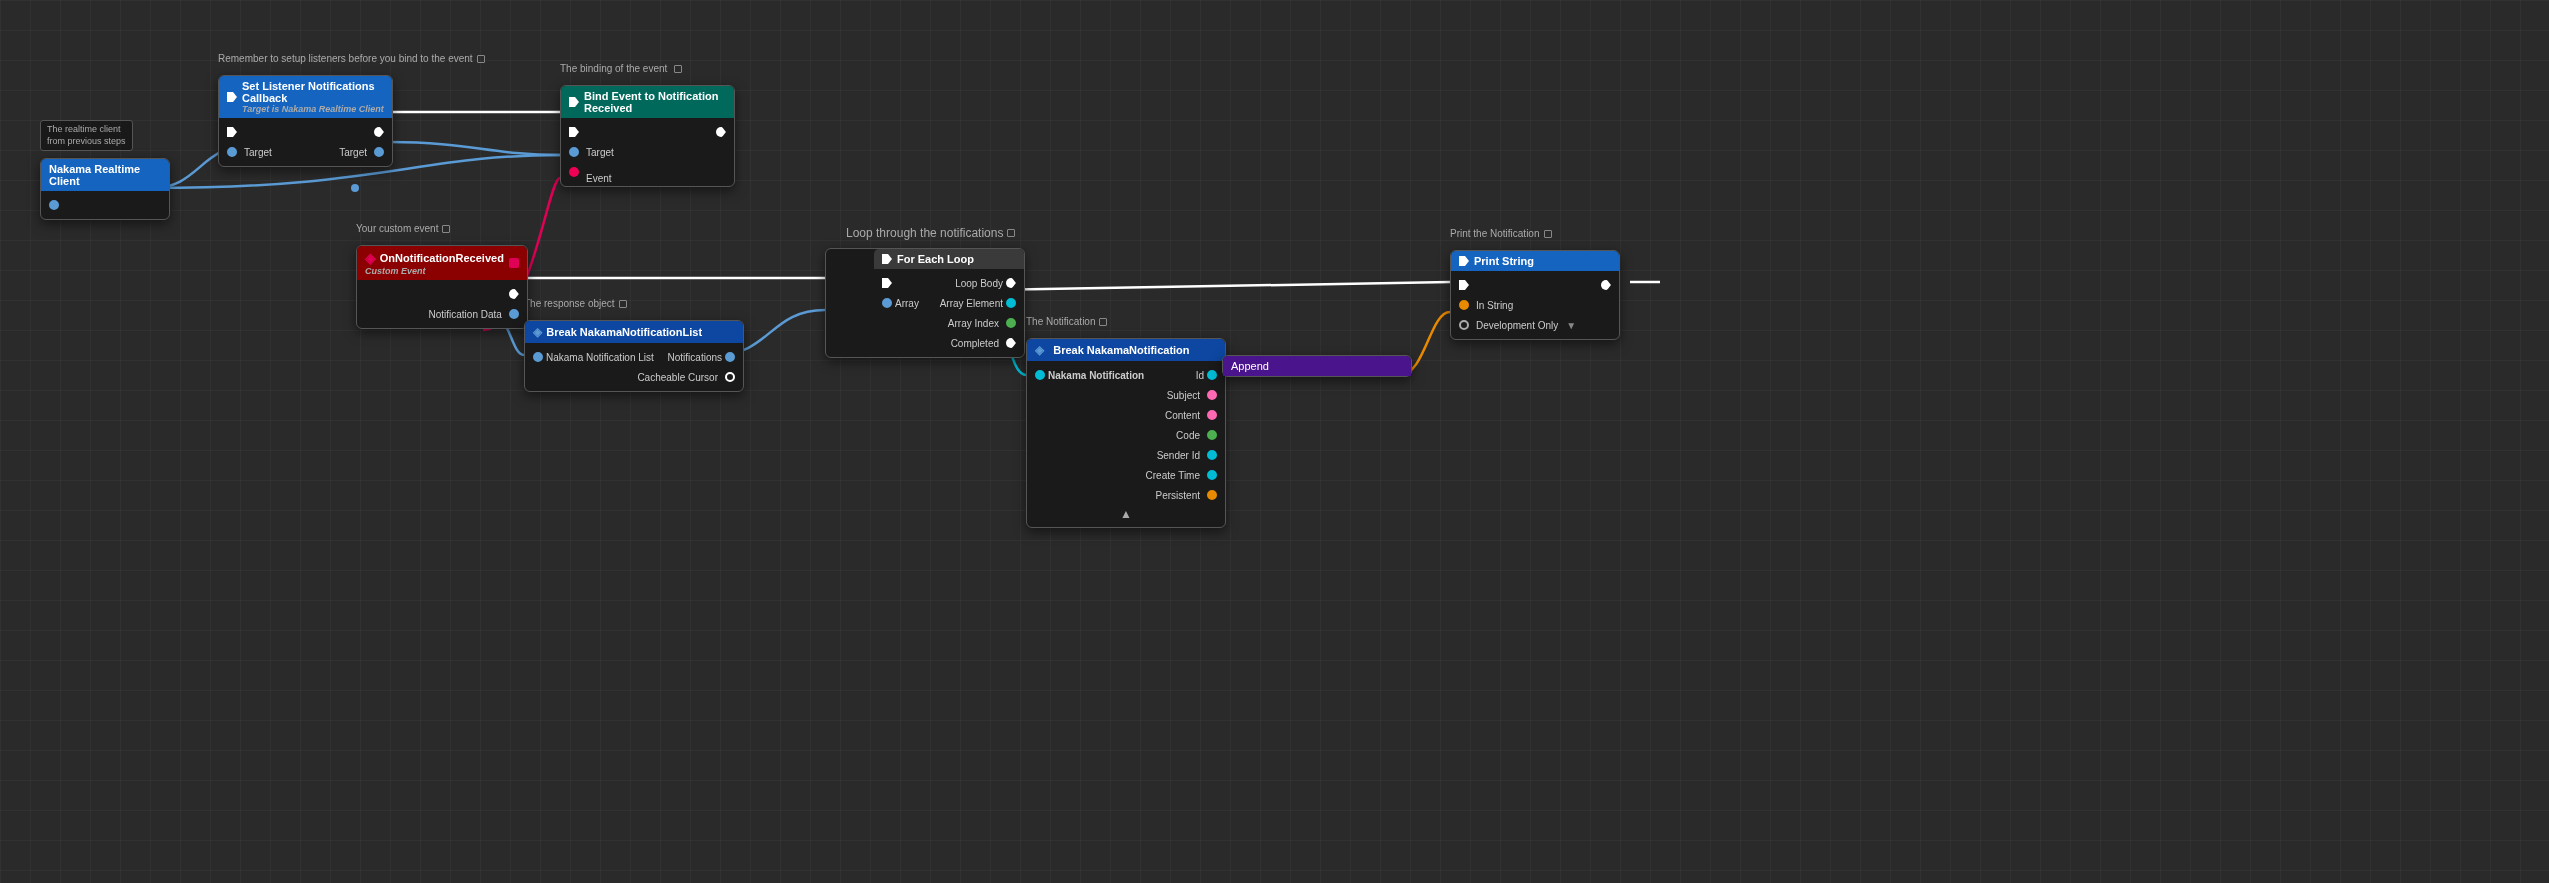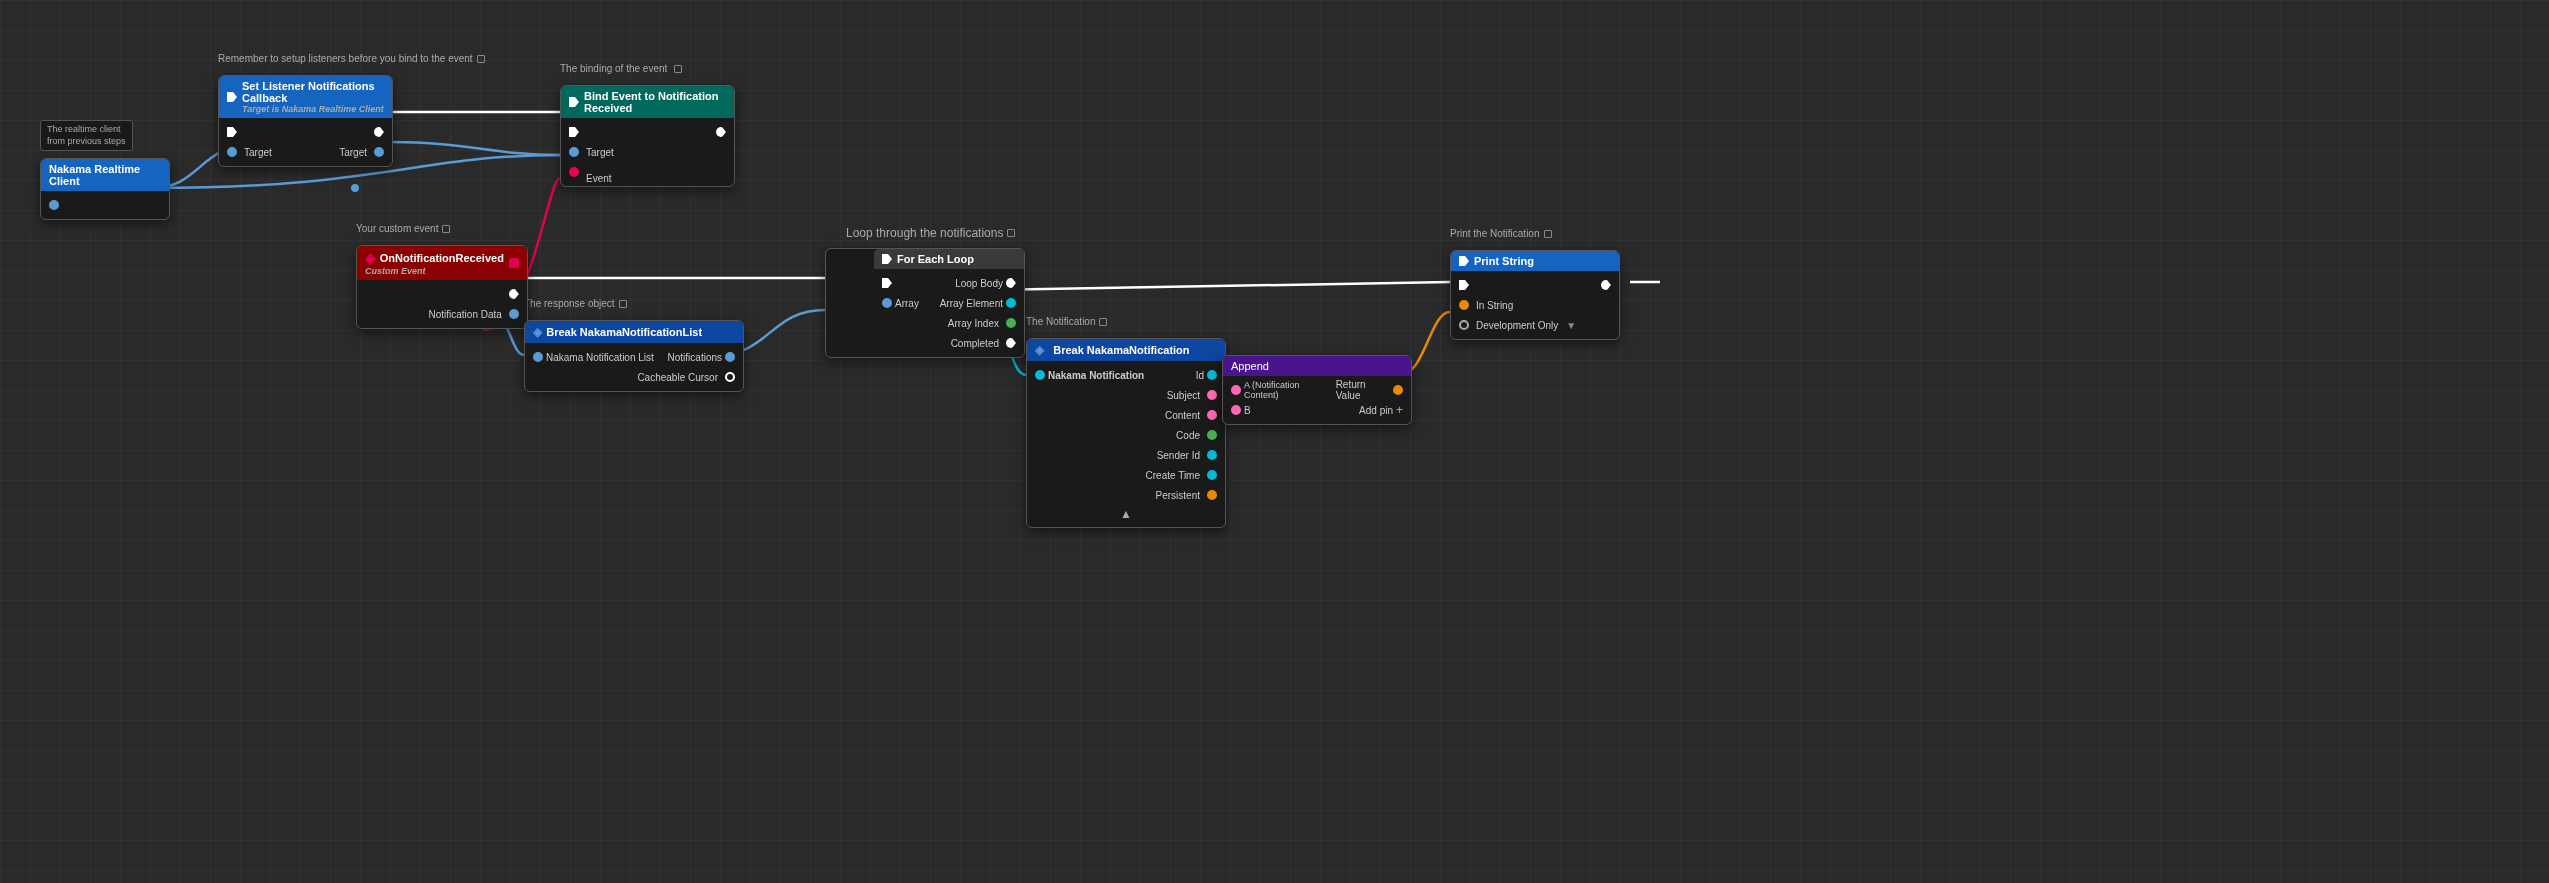--- a/index.html
+++ b/index.html
@@ -367,42 +367,20 @@
       <div style="text-align:center;color:#aaa;font-size:12px;">▲</div>
     </div>
   </div>
 </div>
 
 <div class="node-wrap" style="left:1222px; top:355px;">
   <div class="bp-node" style="min-width:190px;">
     <div class="bp-node-header header-purple">
       <span style="font-size:11px;font-weight:400;">Append</span>
     </div>
-    <div class="bp-node-body">
-      <div class="bp-pin-row" style="justify-content:space-between;">
-        <div style="display:flex;align-items:center;gap:3px;">
-          <span class="bp-pin pink"></span>
-          <span style="font-size:9px;color:#ccc;">A (Notification Content)</span>
-        </div>
-        <div style="display:flex;align-items:center;gap:3px;">
-          <span style="font-size:10px;color:#ccc;">Return Value</span>
-          <span class="bp-pin orange"></span>
-        </div>
-      </div>
-      <div class="bp-pin-row" style="justify-content:space-between;">
-        <div style="display:flex;align-items:center;gap:3px;">
-          <span class="bp-pin pink"></span>
-          <span style="font-size:10px;color:#ccc;">B</span>
-        </div>
-        <div style="display:flex;align-items:center;gap:3px; cursor:pointer;">
-          <span style="font-size:10px;color:#ccc;">Add pin</span>
-          <span style="color:#aaa;font-size:12px;">+</span>
-        </div>
-      </div>
-    </div>
   </div>
 </div>
 
 <div class="node-wrap" style="left:1450px; top:250px;">
   <div style="position:absolute; top:-22px; left:0; font-size:10px; color:#aaa; white-space:nowrap; display:flex; align-items:center; gap:4px;">
     <span>Print the Notification</span>
     <span style="display:inline-block;width:8px;height:8px;border:1px solid #888;border-radius:1px;"></span>
   </div>
   <div class="bp-node" style="min-width:170px;">
     <div class="bp-node-header header-blue">

